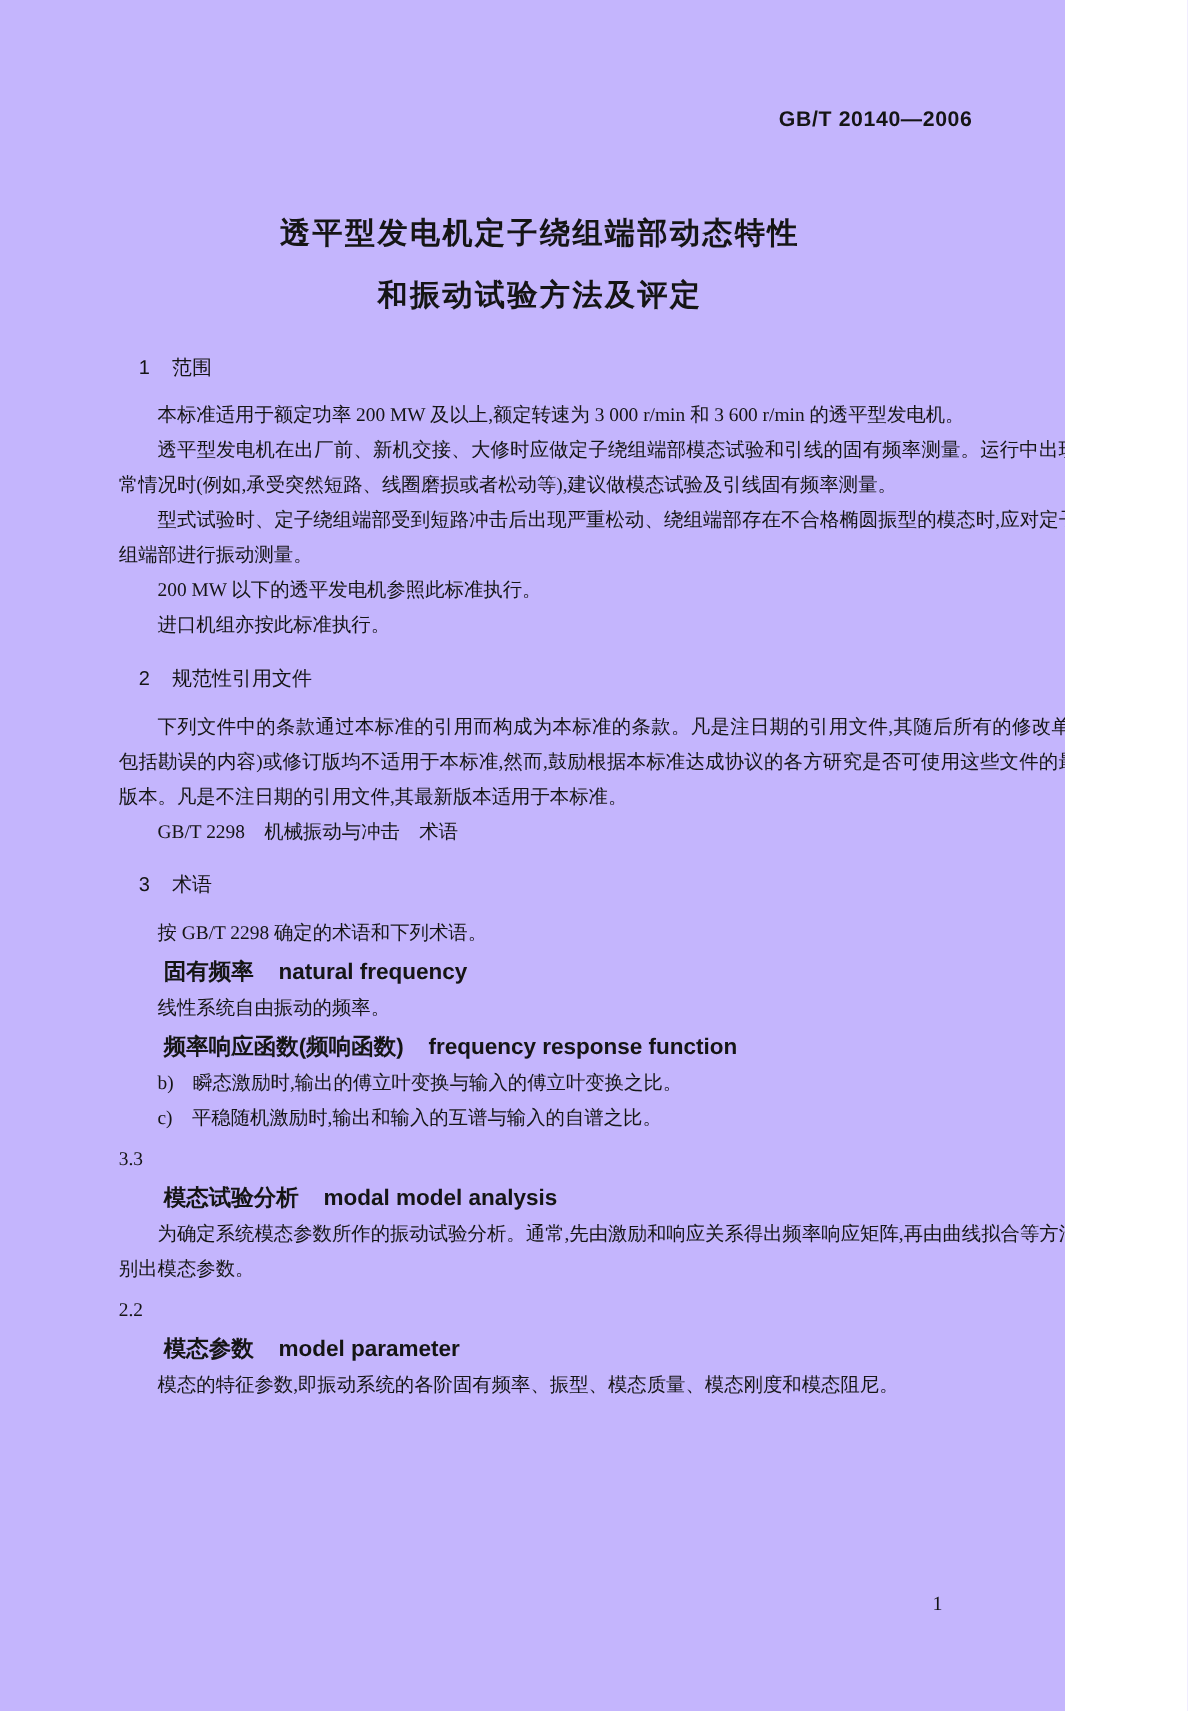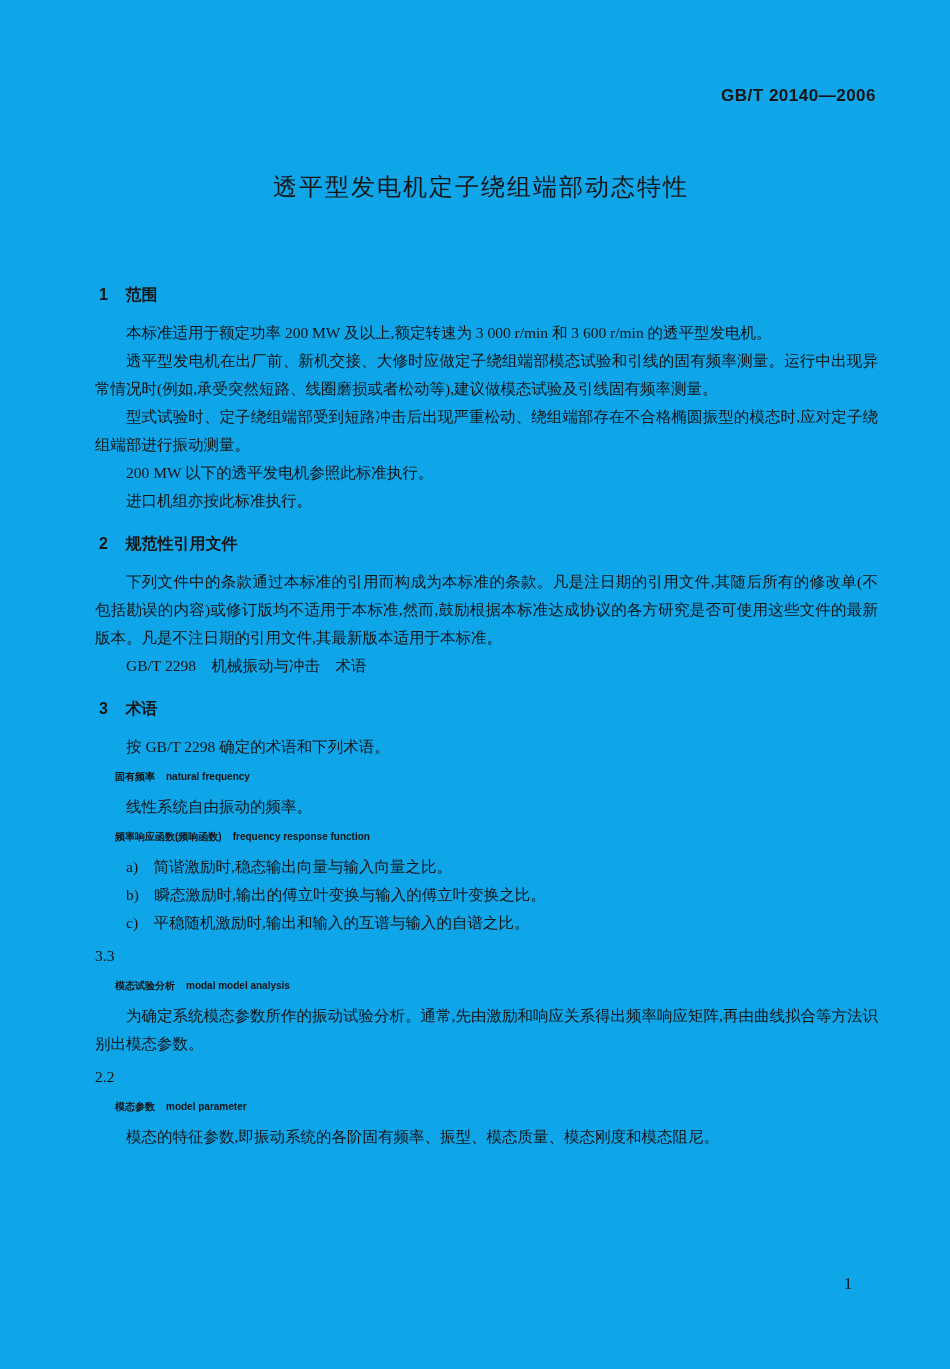--- a/index.html
+++ b/index.html
@@ -4,79 +4,79 @@
 <style>
   * { margin: 0; padding: 0; box-sizing: border-box; }
   html, body { background: #ffffff; }
   body {
     width: 950px;
     font-family: "Liberation Serif", "DejaVu Serif", serif;
     color: #151515;
   }
   .page {
     position: relative;
-    width: 950px;
+    width: 852px;
     height: 1369px;
-    background: #0ea5e9;
+    background: #c4b5fd;
     overflow: hidden;
   }
   .doc-number {
     position: absolute;
     top: 86px;
     right: 74px;
     font-family: "Liberation Sans", "DejaVu Sans", sans-serif;
     font-weight: 700;
     font-size: 17px;
     letter-spacing: 0.5px;
   }
   .doc-title {
     position: absolute;
     top: 162px;
     left: 0;
     right: 0;
     text-align: center;
     font-family: "Liberation Sans", "DejaVu Sans", sans-serif;
-    font-weight: 400;
+    font-weight: 700;
     font-size: 24px;
     line-height: 50px;
     letter-spacing: 2px;
     padding-left: 12px;
   }
   .doc-title .title-line { display: block; }
   .content {
     position: absolute;
     top: 284px;
     left: 95px;
     width: 783px;
     font-size: 15.5px;
     line-height: 28px;
     text-align: justify;
   }
   .sec-heading {
     font-family: "Liberation Sans", "DejaVu Sans", sans-serif;
-    font-weight: 700;
+    font-weight: 400;
     font-size: 16px;
     line-height: 22px;
-    margin: 18px 0 13px 4px;
+    margin: 18px 0 13px 16px;
     text-align: left;
   }
   .sec-heading:first-child { margin-top: 0; }
   .sec-num { margin-right: 1.1em; }
   .para { text-indent: 2em; }
   .ref-line { text-indent: 2em; font-family: Liberation Serif, serif; }
   .subsec-num {
     margin-top: 5px;
     line-height: 28px;
     text-align: left;
   }
   .term-line {
     text-indent: 2em;
     font-family: "Liberation Sans", "DejaVu Sans", sans-serif;
     font-weight: 700;
-    font-size: 10px;
+    font-size: 18px;
     line-height: 28px;
     margin: 2px 0;
     text-align: left;
   }
   .term-en { margin-left: 1.1em; }
   .sub-body { text-indent: 2em; }
   .item-line { padding-left: 2em; text-align: left; }
   .page-number {
     position: absolute;
     right: 98px;
@@ -86,20 +86,21 @@
 </style>
 </head>
 <body>
 
 <div class="page">
 
   <div class="doc-number">GB/T 20140—2006</div>
 
   <h1 class="doc-title">
     <span class="title-line">透平型发电机定子绕组端部动态特性</span>
+    <span class="title-line">和振动试验方法及评定</span>
   </h1>
 
   <div class="content">
 
     <h2 class="sec-heading">
       <span class="sec-num">1</span><span>范围</span>
     </h2>
     <p class="para">本标准适用于额定功率 200 MW 及以上,额定转速为 3 000 r/min 和 3 600 r/min 的透平型发电机。</p>
     <p class="para">透平型发电机在出厂前、新机交接、大修时应做定子绕组端部模态试验和引线的固有频率测量。运行中出现异常情况时(例如,承受突然短路、线圈磨损或者松动等),建议做模态试验及引线固有频率测量。</p>
     <p class="para">型式试验时、定子绕组端部受到短路冲击后出现严重松动、绕组端部存在不合格椭圆振型的模态时,应对定子绕组端部进行振动测量。</p>
@@ -118,21 +119,20 @@
     <p class="para">按 GB/T 2298 确定的术语和下列术语。</p>
 
     <p class="term-line">
       <span>固有频率</span><span class="term-en">natural frequency</span>
     </p>
     <p class="sub-body">线性系统自由振动的频率。</p>
 
     <p class="term-line">
       <span>频率响应函数(频响函数)</span><span class="term-en">frequency response function</span>
     </p>
-    <p class="item-line">a)　简谐激励时,稳态输出向量与输入向量之比。</p>
     <p class="item-line">b)　瞬态激励时,输出的傅立叶变换与输入的傅立叶变换之比。</p>
     <p class="item-line">c)　平稳随机激励时,输出和输入的互谱与输入的自谱之比。</p>
 
     <p class="subsec-num">3.3</p>
     <p class="term-line">
       <span>模态试验分析</span><span class="term-en">modal model analysis</span>
     </p>
     <p class="sub-body">为确定系统模态参数所作的振动试验分析。通常,先由激励和响应关系得出频率响应矩阵,再由曲线拟合等方法识别出模态参数。</p>
 
     <p class="subsec-num">2.2</p>

